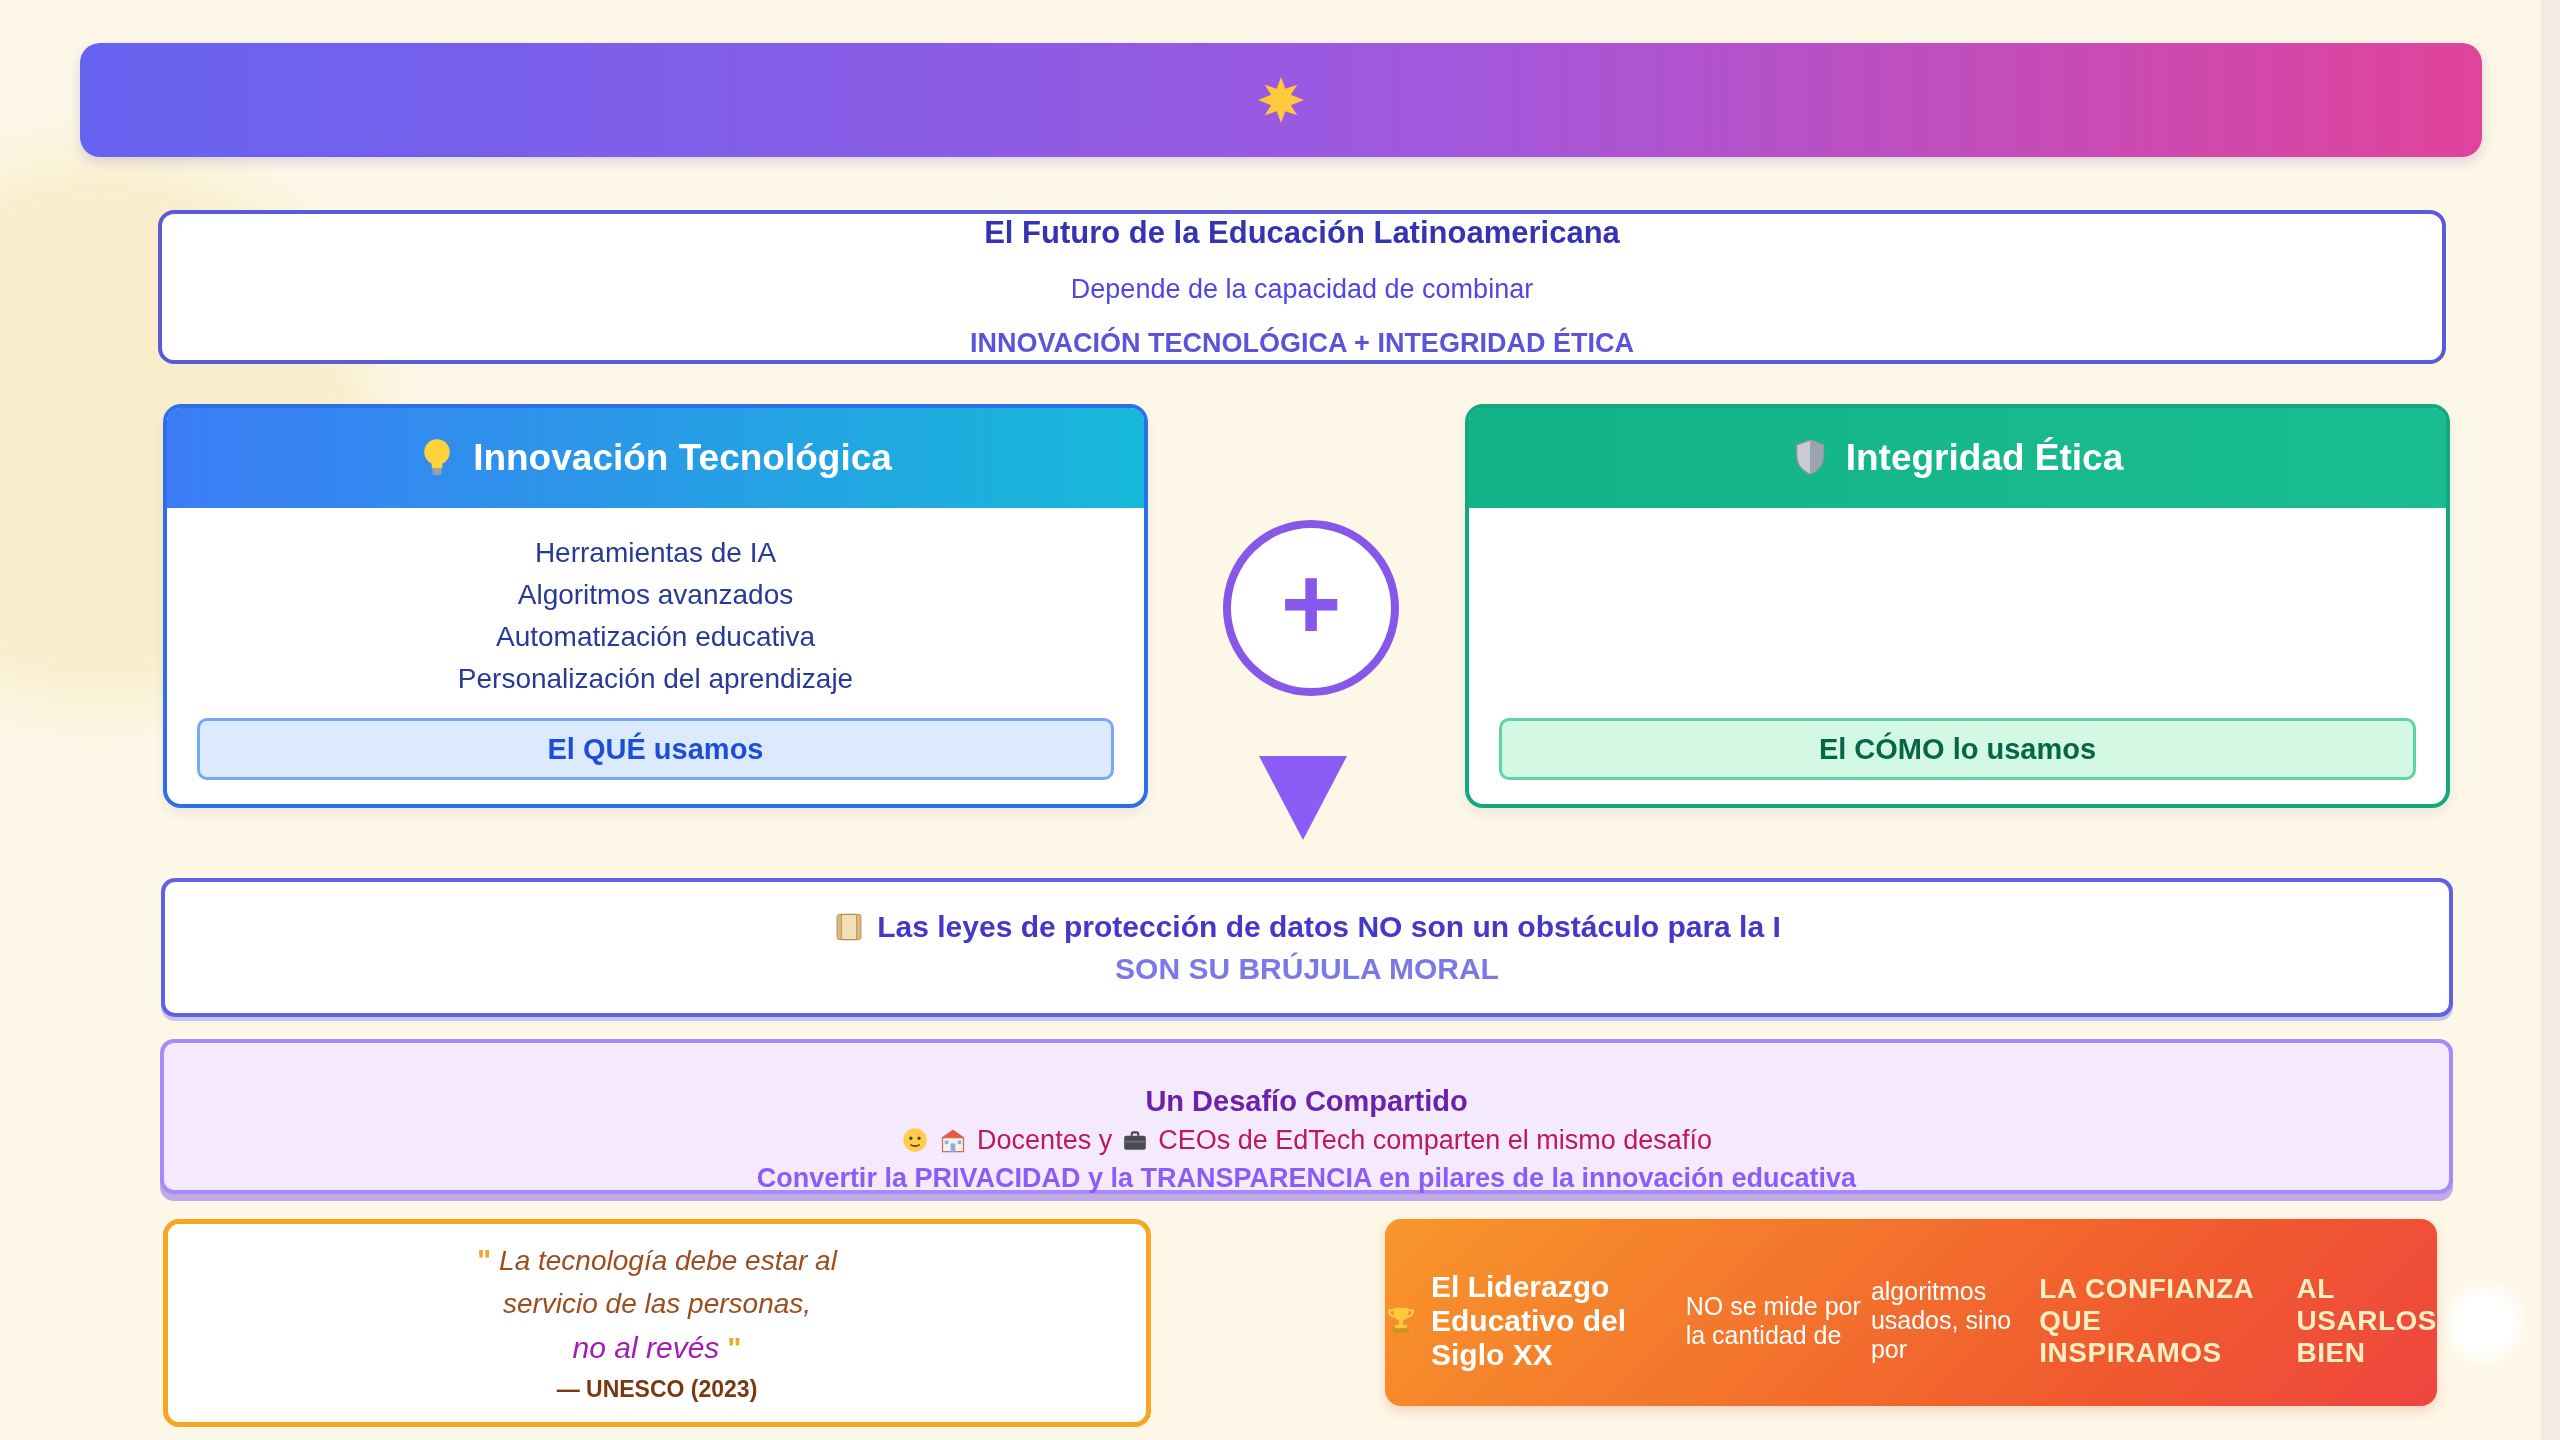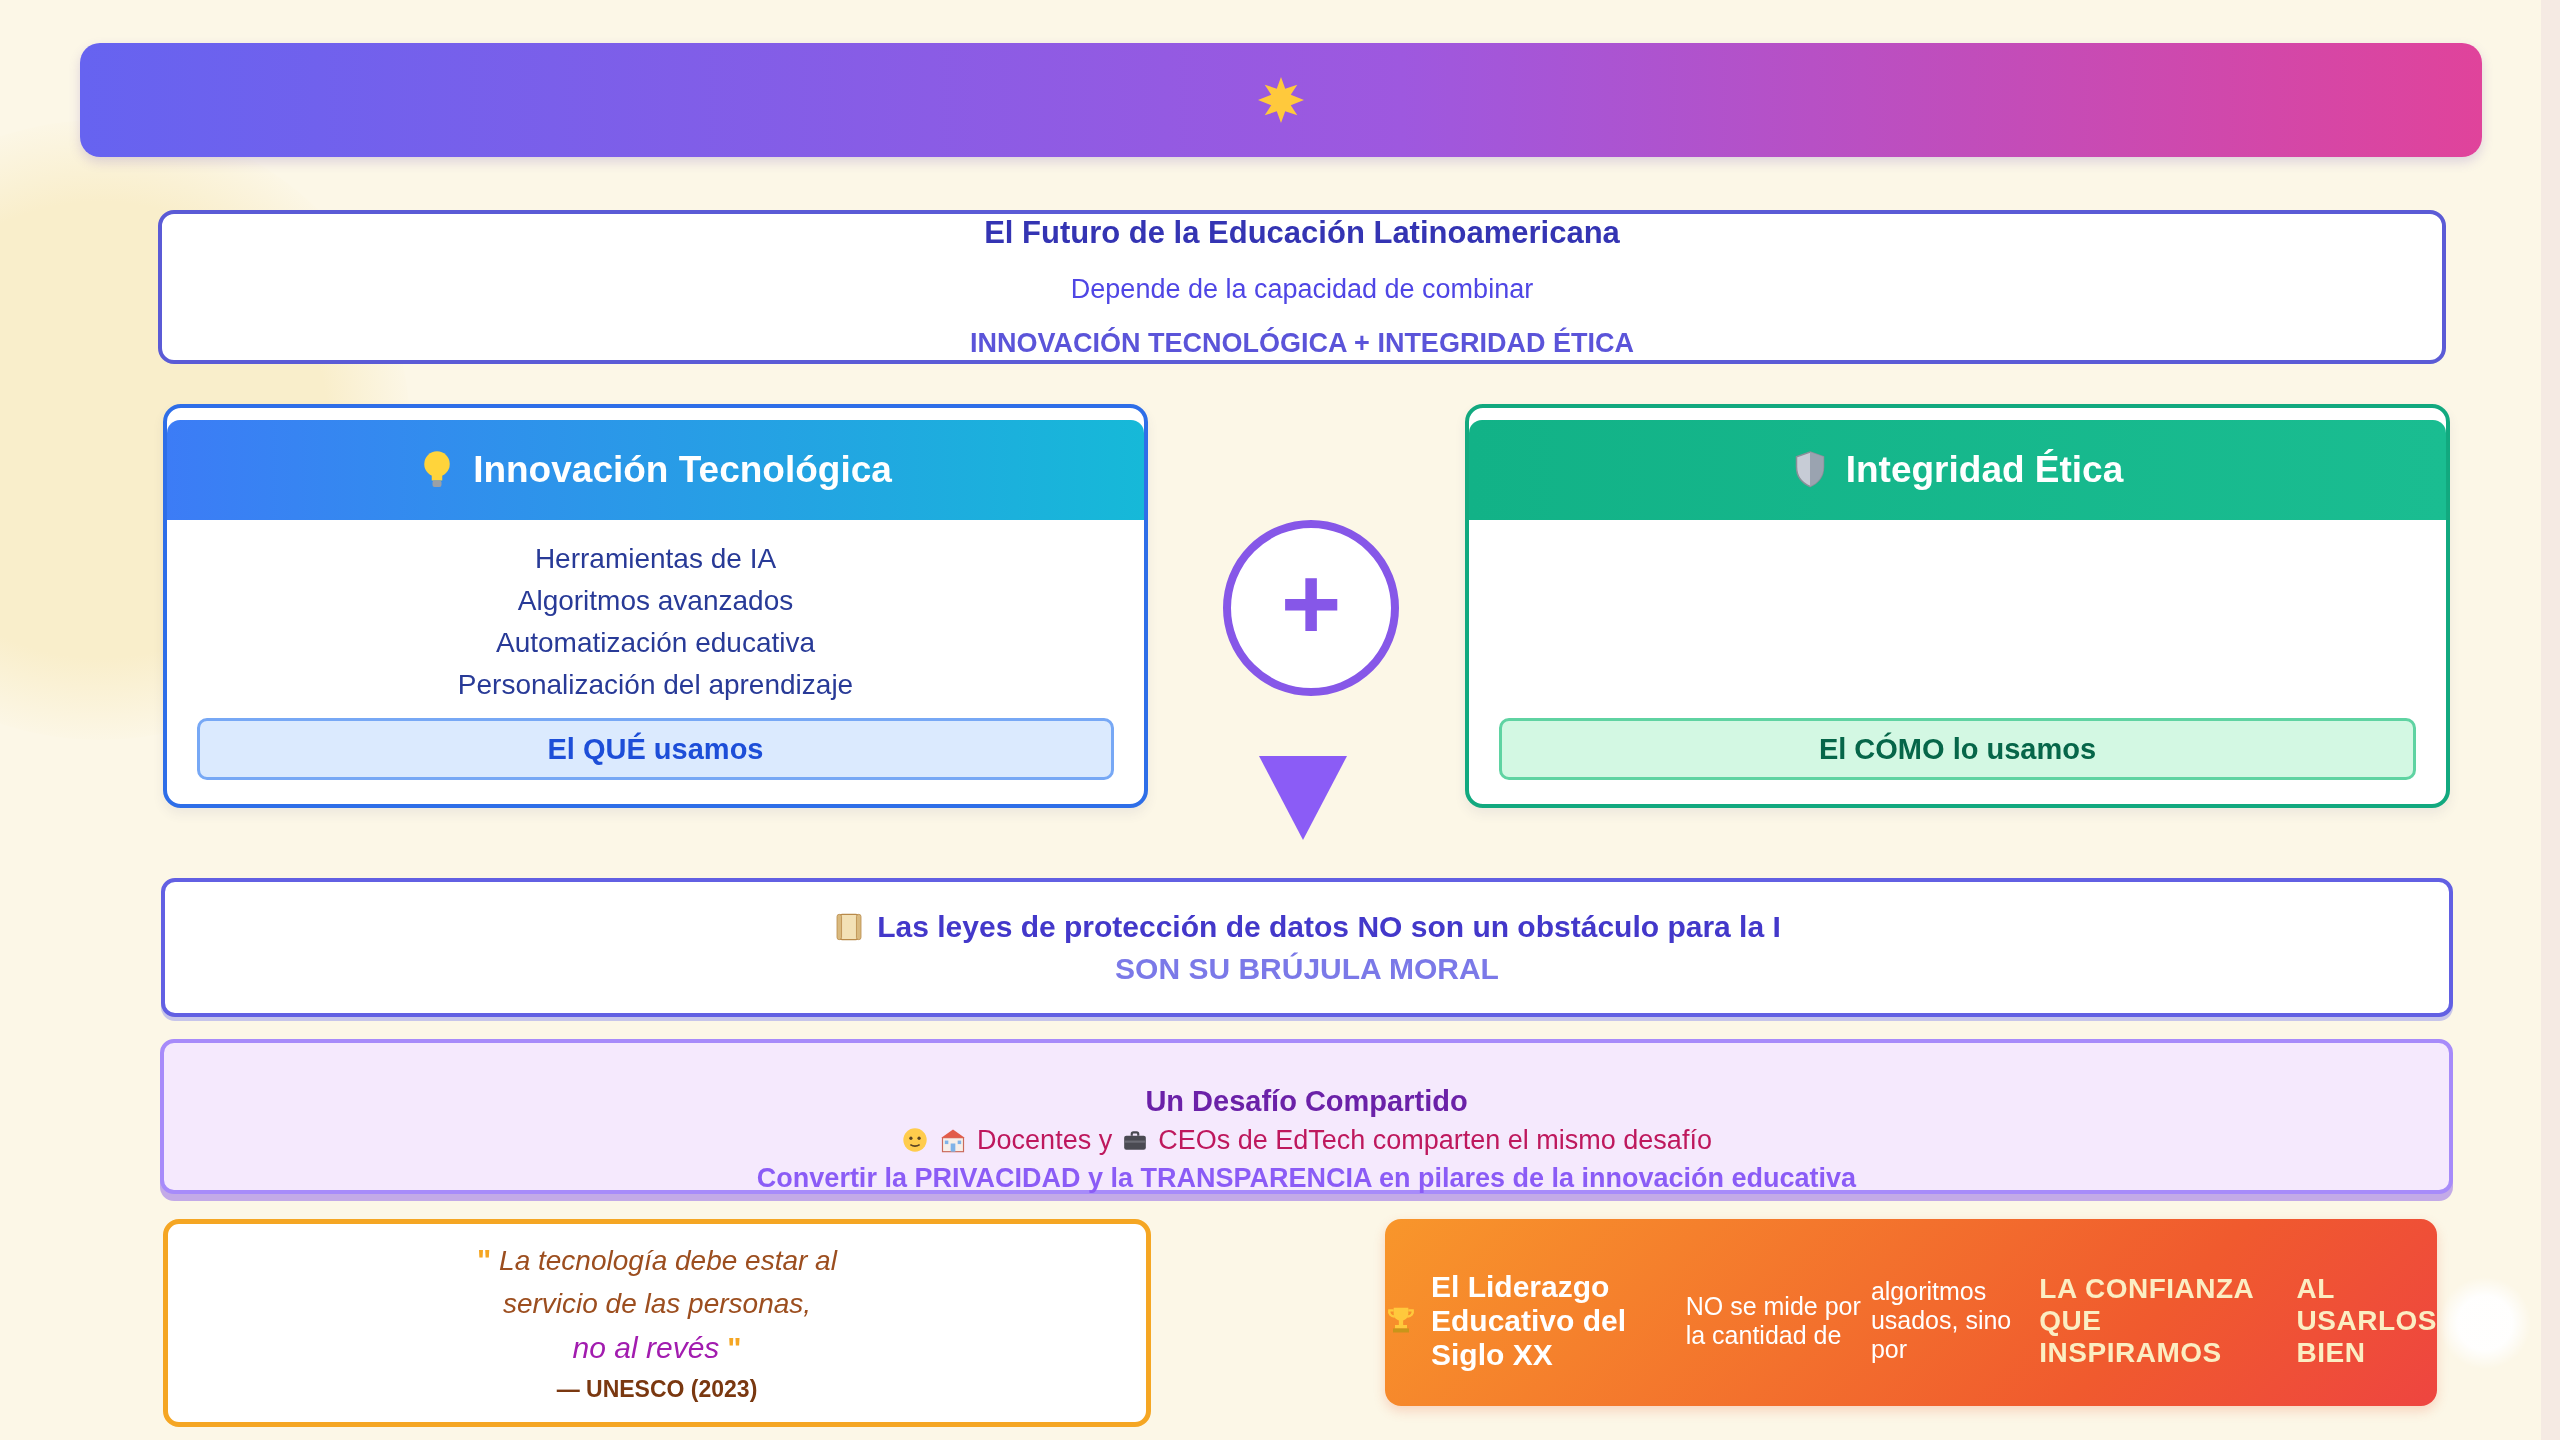--- a/index.html
+++ b/index.html
@@ -26,24 +26,24 @@
   .fb1{font-size:31px;font-weight:bold;color:#3434B3;}
   .fb2{font-size:27px;color:#4F46E5;}
   .fb3{font-size:27px;font-weight:bold;color:#5B54D9;}
 
   
   .card{position:absolute;top:404px;width:977px;height:396px;background:#FFFFFF;border-radius:18px;
     box-shadow:0 6px 12px rgba(60,60,120,.08);}
   #tech-card{left:163px;border:4px solid #2E6EE8;}
   #ethics-card{left:1465px;border:4px solid #12A97F;}
   .card-header{height:100px;border-radius:13px 13px 0 0;display:flex;align-items:center;
-    justify-content:center;gap:18px;color:#FFFFFF;font-size:37px;font-weight:bold;margin-top:12px;}
+    justify-content:center;gap:18px;color:#FFFFFF;font-size:37px;font-weight:bold;}
   #tech-card .card-header{background:linear-gradient(90deg,#3C7CF6 0%,#16B9D8 100%);}
   #ethics-card .card-header{background:linear-gradient(90deg,#12B287 0%,#1ABD91 100%);}
-  .card-body{display:flex;flex-direction:column;align-items:center;padding-top:18px;
+  .card-body{display:flex;flex-direction:column;align-items:center;padding-top:24px;
     font-size:28px;line-height:42px;}
   #tech-card .card-body{color:#283A97;}
   #ethics-card .card-body{color:#14532D;}
   .pill{position:absolute;left:30px;right:30px;bottom:24px;height:56px;border-radius:10px;
     display:flex;align-items:center;justify-content:center;font-size:29px;font-weight:bold;}
   #tech-card .pill{background:#DBEAFE;border:3px solid #77A8F5;color:#1D4ED8;}
   #ethics-card .pill{background:#D3F8E3;border:3px solid #5FD3A2;color:#066649;}
 
   
   #plus-circle{position:absolute;left:1223px;top:520px;width:160px;height:160px;border-radius:50%;

